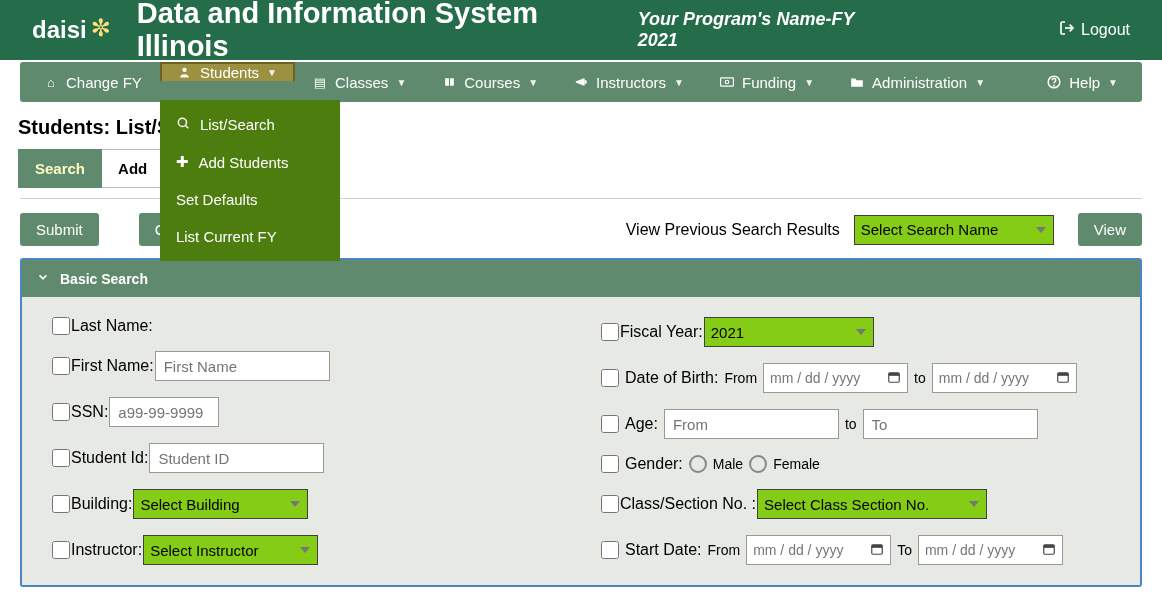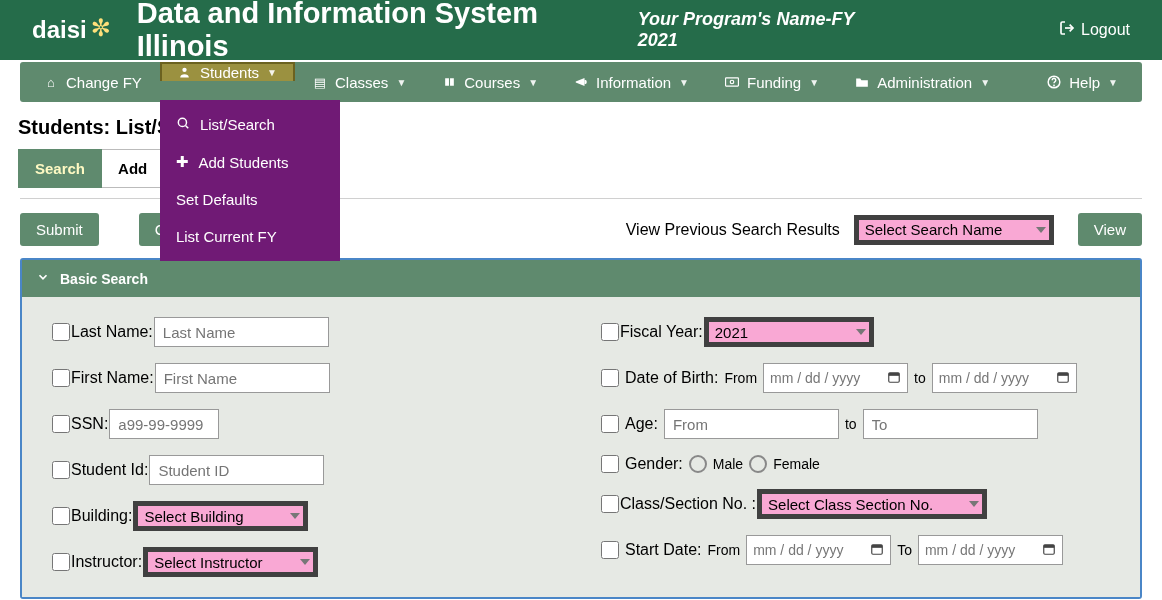--- a/index.html
+++ b/index.html
@@ -15,40 +15,40 @@
   .logout { color: #fff; font-size: 16px; display: flex; align-items: center; gap: 6px; cursor: pointer; }
 
   
   .nav { background: #5f8a6e; height: 40px; display: flex; align-items: stretch; padding: 0 6px; color: #fff; border-radius: 3px; margin: 2px 20px 0 20px; position: relative; }
   .nav-item { display: flex; align-items: center; gap: 8px; padding: 0 16px; cursor: pointer; font-size: 15px; border-left: 2px solid #5f8a6e; border-right: 2px solid #5f8a6e; }
   .nav-item.active { background: #9b9140; border-left: 2px solid #6b6220; border-right: 2px solid #6b6220; border-top: 2px solid #6b6220; color: #fff; }
   .nav-caret { font-size: 10px; opacity: .9; }
   .nav-icon { width: 14px; height: 14px; display: inline-flex; align-items: center; justify-content: center; font-size: 13px; }
 
   
-  .dropdown { position: absolute; top: 38px; left: 0; width: 180px; background: #701a75; padding: 6px 0; color: #fff; z-index: 5; }
+  .dropdown { position: absolute; top: 38px; left: 0; width: 180px; background: #4d7c0f; padding: 6px 0; color: #fff; z-index: 5; }
   .dropdown-item { padding: 10px 16px; display: flex; align-items: center; gap: 10px; cursor: pointer; font-size: 15px; }
 
   .nav-wrap { position: relative; }
 
   
   .page-title { font-weight: 700; font-size: 20px; margin: 14px 0 10px 18px; }
   .tabs { display: flex; margin-left: 18px; }
   .tab { padding: 10px 16px; border: 1px solid #bbb; background: #fff; font-weight: 700; cursor: pointer; font-size: 15px; }
   .tab.active { background: #5f8a6e; color: #fef9c3; border-color: #5f8a6e; }
   .tab + .tab { border-left: none; }
 
   hr.sep { border: none; border-top: 1px solid #d0d0d0; margin: 10px 20px 0 20px; }
 
   
   .action-row { display: flex; align-items: center; margin: 14px 20px 10px 20px; gap: 10px; }
   .btn { background: #5f8a6e; color: #fff; border: none; padding: 8px 16px; font-size: 15px; border-radius: 3px; cursor: pointer; }
   .action-spacer { margin-left: auto; }
   .prev-label { font-size: 16px; margin-right: 4px; }
-  .select { height: 30px; border: 5px solid #404040; background: #f9a8d4; padding: 0 26px 0 6px; font-size: 15px; appearance: none; position: relative; }
+  .select { height: 30px; border: 1px solid #404040; background: #84cc16; padding: 0 26px 0 6px; font-size: 15px; appearance: none; position: relative; }
   .select-wrap { position: relative; display: inline-block; }
   .select-wrap::after { content: ""; position: absolute; right: 8px; top: 12px; border-left: 5px solid transparent; border-right: 5px solid transparent; border-top: 6px solid #777; pointer-events: none; }
 
   
   .panel { margin: 12px 20px; border: 2px solid #4a86c7; border-radius: 3px; }
   .panel-header { background: #5f8a6e; color: #fff; font-weight: 700; padding: 10px 14px; display: flex; align-items: center; gap: 10px; cursor: pointer; }
   .panel-body { background: #e6e9e4; padding: 20px 30px; }
 
   .cols { display: flex; gap: 40px; }
   .col { flex: 1; display: flex; flex-direction: column; gap: 16px; }
@@ -149,21 +149,21 @@
     <span class="nav-caret">▼</span>
   </div>
 
   <div class="nav-item">
     <span class="nav-icon">
       <svg width="14" height="14" viewBox="0 0 24 24" fill="#fff">
           <path d="M3 11l15-6v14L3 13z"></path>
           <path d="M18 8a3 3 0 010 8"></path>
         </svg>
     </span>
-    <span>Information</span>
+    <span>Instructors</span>
     <span class="nav-caret">▼</span>
   </div>
 
   <div class="nav-item">
     <span class="nav-icon">
       <svg width="16" height="12" viewBox="0 0 24 16" fill="none" stroke="#fff" stroke-width="2">
           <rect x="1" y="1" width="22" height="14" rx="1"></rect>
           <circle cx="12" cy="8" r="3"></circle>
         </svg>
     </span>
@@ -226,21 +226,20 @@
     <span>Basic Search</span>
   </div>
   <div class="panel-body">
     <div class="cols">
 
       <div class="col">
 
         <div class="field">
           <input type="checkbox" style="">
           <span class="field-label">Last Name:</span>
-          <input class="field-input w175" placeholder="Last Name" style="">
         </div>
 
         <div class="field">
           <input type="checkbox" style="">
           <span class="field-label">First Name:</span>
           <input class="field-input w175" placeholder="First Name" style="">
         </div>
 
         <div class="field">
           <input type="checkbox" style="">

